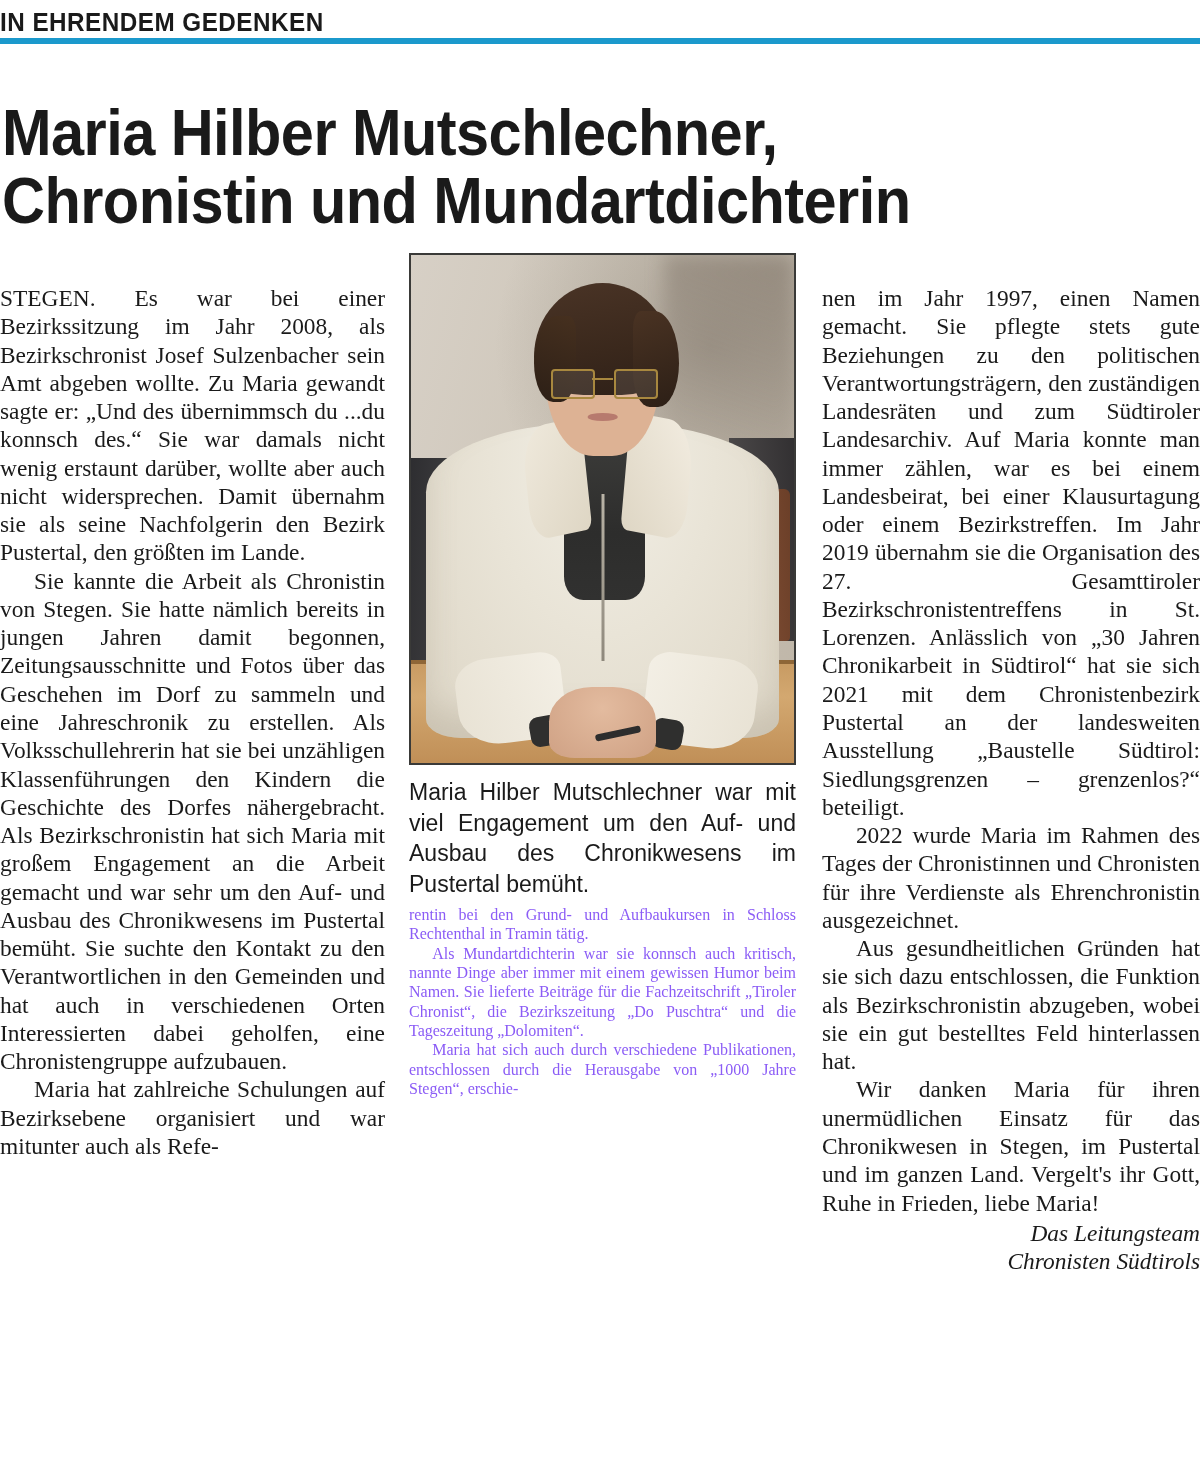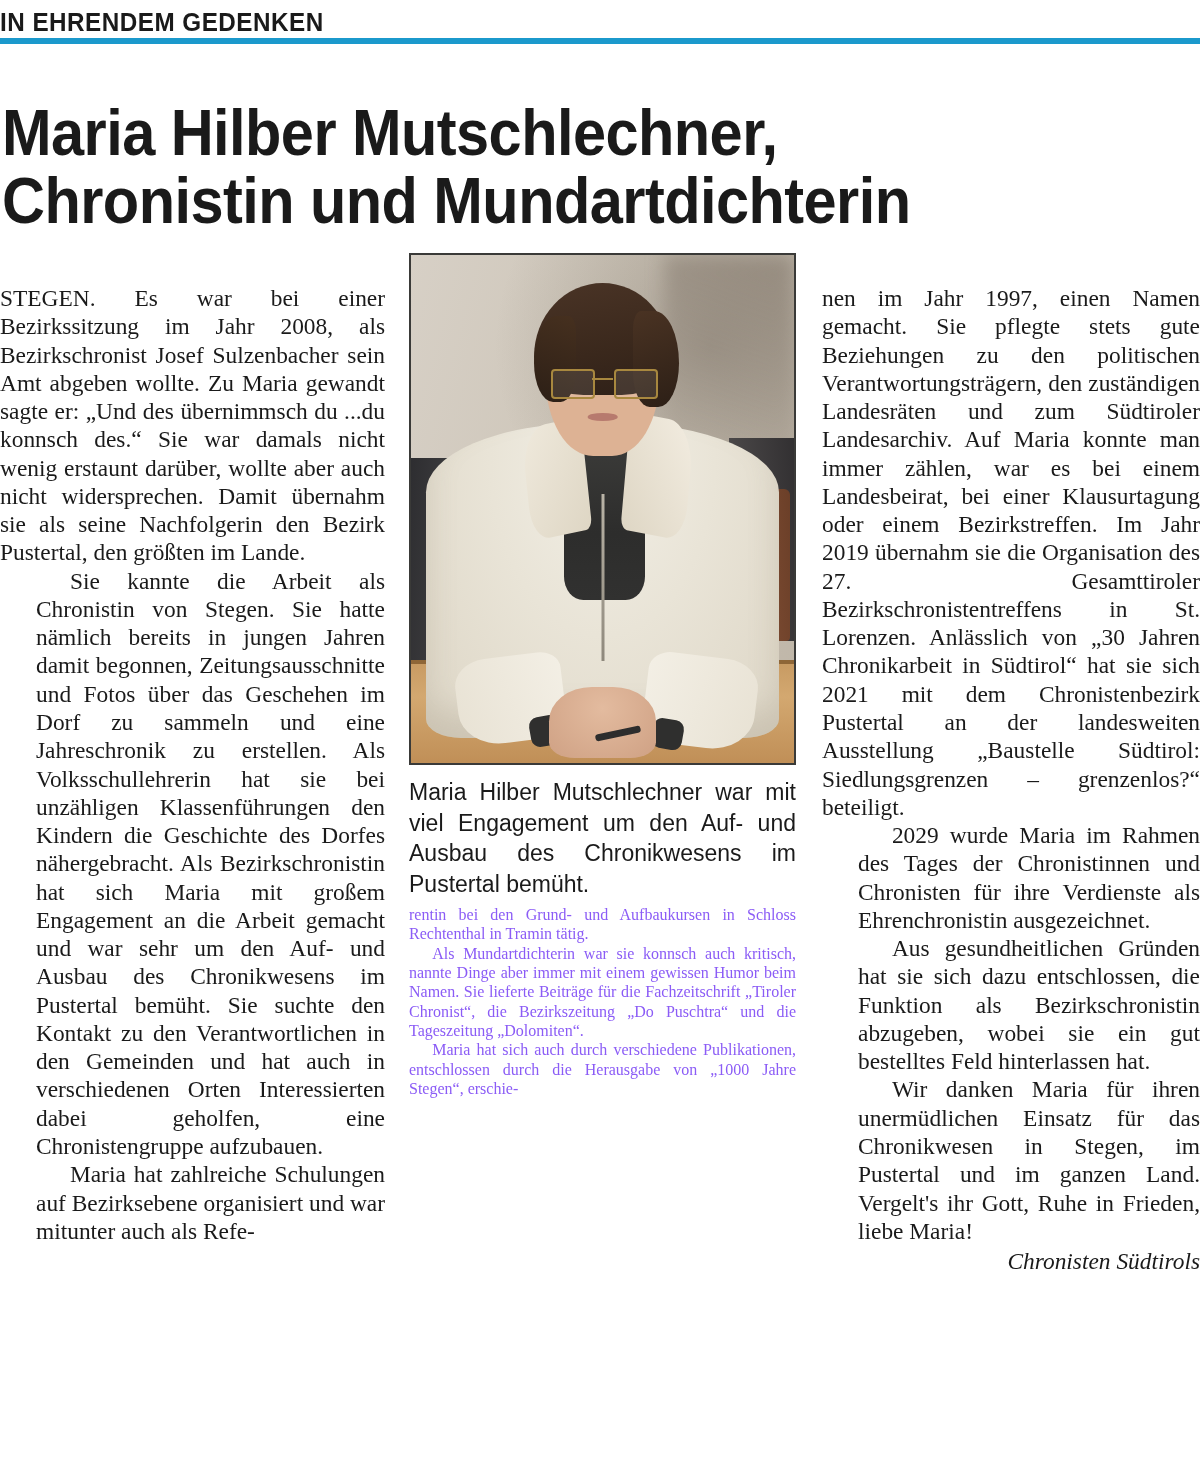--- a/index.html
+++ b/index.html
@@ -82,21 +82,21 @@
     text-align: justify;
     text-justify: inter-word;
     color: #1a1a1a;
     -webkit-hyphens: none;
     hyphens: none;
   }
   .col p {
     margin: 0;
     text-indent: 0;
   }
-  .col p + p { text-indent: 1.45em; padding-left: 36px; }
+  .col p + p { text-indent: 1.45em; }
 
   .col-1 { left: 0px;   width: 385px; }
   .col-3 { left: 822px; width: 378px; }
 
   
   .photo-wrap {
     position: absolute;
     left: 409px;
     top: 253px;
     width: 387px;
@@ -303,24 +303,25 @@
   <div class="body-area">
 
     <div class="col col-1">
       <p>STEGEN. Es war bei einer Bezirkssitzung im Jahr 2008, als Bezirkschronist Josef Sulzenbacher sein Amt abgeben wollte. Zu Maria gewandt sagte er: „Und des übernimmsch du ...du konnsch des.“ Sie war damals nicht wenig erstaunt darüber, wollte aber auch nicht widersprechen. Damit übernahm sie als seine Nachfolgerin den Bezirk Pustertal, den größten im Lande.</p>
       <p>Sie kannte die Arbeit als Chronistin von Stegen. Sie hatte nämlich bereits in jungen Jahren damit begonnen, Zeitungsausschnitte und Fotos über das Geschehen im Dorf zu sammeln und eine Jahreschronik zu erstellen. Als Volksschullehrerin hat sie bei unzähligen Klassenführungen den Kindern die Geschichte des Dorfes nähergebracht. Als Bezirkschronistin hat sich Maria mit großem Engagement an die Arbeit gemacht und war sehr um den Auf- und Ausbau des Chronikwesens im Pustertal bemüht. Sie suchte den Kontakt zu den Verantwortlichen in den Gemeinden und hat auch in verschiedenen Orten Interessierten dabei geholfen, eine Chronistengruppe aufzubauen.</p>
       <p>Maria hat zahlreiche Schulungen auf Bezirksebene organisiert und war mitunter auch als Refe-</p>
     </div>
 
     <div class="col col-3">
       <p>nen im Jahr 1997, einen Namen gemacht. Sie pflegte stets gute Beziehungen zu den politischen Verantwortungsträgern, den zuständigen Landesräten und zum Südtiroler Landesarchiv. Auf Maria konnte man immer zählen, war es bei einem Landesbeirat, bei einer Klausurtagung oder einem Bezirkstreffen. Im Jahr 2019 übernahm sie die Organisation des 27. Gesamttiroler Bezirkschronistentreffens in St. Lorenzen. Anlässlich von „30 Jahren Chronikarbeit in Südtirol“ hat sie sich 2021 mit dem Chronistenbezirk Pustertal an der landesweiten Ausstellung „Baustelle Südtirol: Siedlungsgrenzen – grenzenlos?“ beteiligt.</p>
-      <p>2029 wurde Maria im Rahmen des Tages der Chronistinnen und Chronisten für ihre Verdienste als Ehrenchronistin ausgezeichnet.</p>
+      <p>2022 wurde Maria im Rahmen des Tages der Chronistinnen und Chronisten für ihre Verdienste als Ehrenchronistin ausgezeichnet.</p>
       <p>Aus gesundheitlichen Gründen hat sie sich dazu entschlossen, die Funktion als Bezirkschronistin abzugeben, wobei sie ein gut bestelltes Feld hinterlassen hat.</p>
       <p>Wir danken Maria für ihren unermüdlichen Einsatz für das Chronikwesen in Stegen, im Pustertal und im ganzen Land. Vergelt's ihr Gott, Ruhe in Frieden, liebe Maria!</p>
       <div class="signature">
+        <span>Das Leitungsteam</span>
         <span>Chronisten Südtirols</span>
       </div>
     </div>
   </div>
 
   <figure class="photo-wrap" style="margin:0;">
     <div class="photo" aria-label="Maria Hilber Mutschlechner sitzt an einem Tisch, in hellem Jackett, mit Brille, die Hände gefaltet, einen Stift haltend.">
       <div class="ph-wall"></div>
       <div class="ph-wall-shadow"></div>
       <div class="ph-chair-l"></div>

